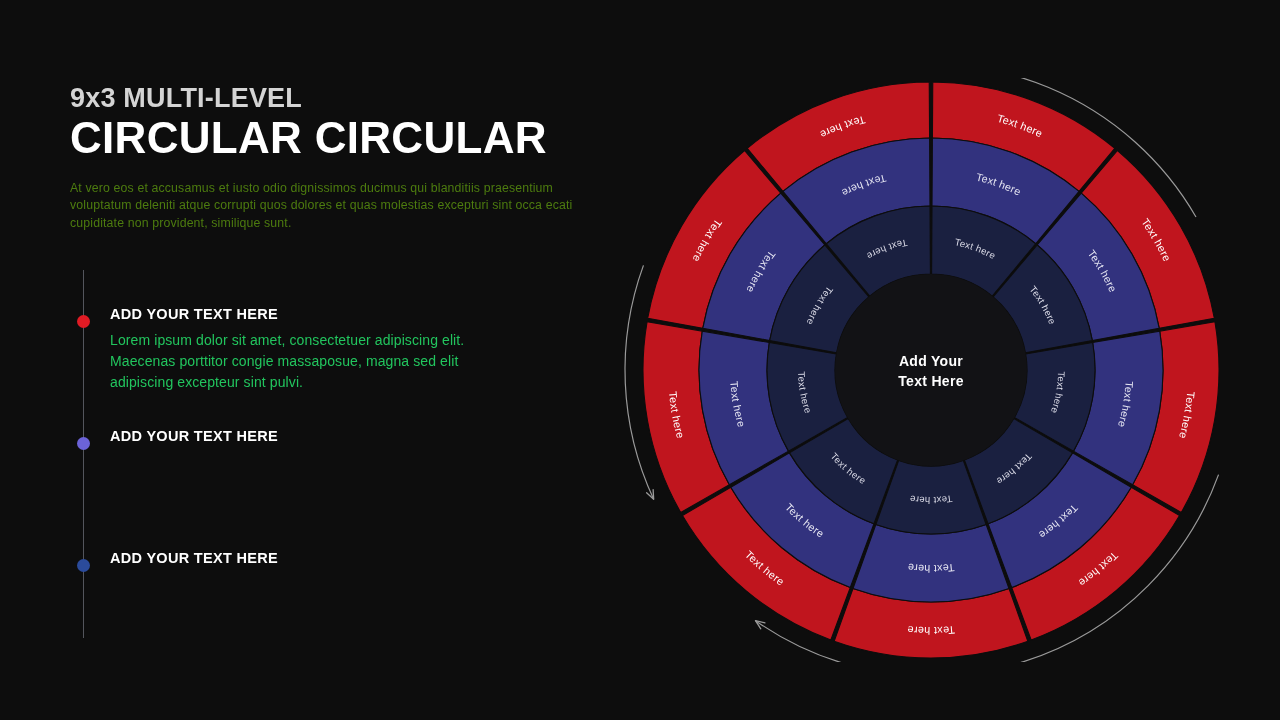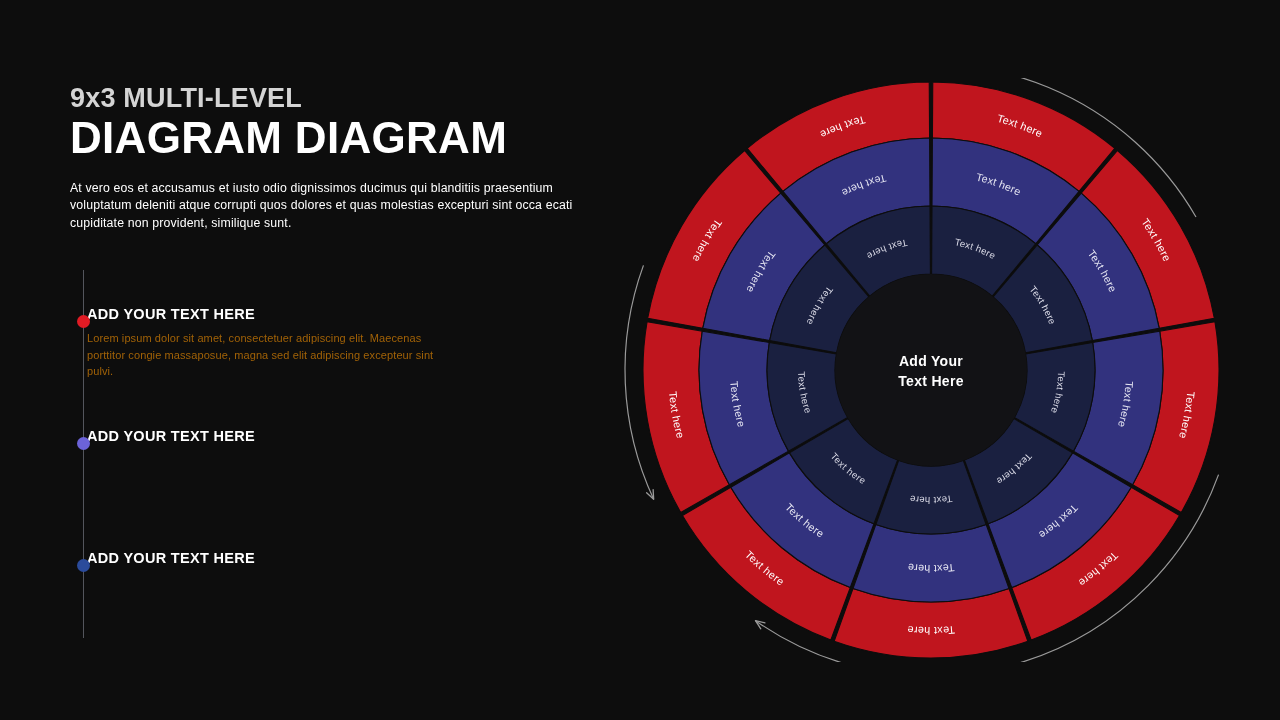--- a/index.html
+++ b/index.html
@@ -34,21 +34,21 @@
     color: #ffffff;
     letter-spacing: .3px;
     line-height: 1.08;
     margin-top: 2px;
   }
   .lede {
     margin-top: 18px;
     width: 530px;
     font-size: 12.3px;
     line-height: 1.43;
-    color: #ffffff;
+    color: #4d7c0f;
     letter-spacing: .15px;
   }
 
   
   .timeline {
     position: absolute;
     left: 70px; top: 270px;
     width: 540px; height: 370px;
   }
   .tl-axis {
@@ -60,34 +60,34 @@
   .tl-item { position: absolute; left: 0; width: 520px; }
   .tl-item.i0 { top: 36px; }
   .tl-item.i1 { top: 158px; }
   .tl-item.i2 { top: 280px; }
   .tl-dot {
     position: absolute;
     left: 7px; top: 9px;
     width: 13px; height: 13px;
     border-radius: 50%;
   }
-  .tl-body { margin-left: 17px; }
+  .tl-body { margin-left: 40px; }
   .tl-title {
     font-size: 14.5px;
     font-weight: bold;
     color: #ffffff;
     letter-spacing: .3px;
     line-height: 1.2;
   }
   .tl-text {
     margin-top: 7px;
     width: 360px;
-    font-size: 11px;
+    font-size: 14px;
     line-height: 1.5;
-    color: #a16207;
+    color: #22c55e;
     letter-spacing: .1px;
   }
 
   
   .wheel {
     position: absolute;
     left: 620px; top: 78px;
     width: 622px; height: 584px;
   }
   .wheel svg { display: block; width: 622px; height: 584px; }
@@ -110,21 +110,21 @@
     letter-spacing: .3px;
   }
 </style>
 </head>
 <body>
 
 <div class="slide">
 
   <div class="left-col">
     <div class="eyebrow">9x3 MULTI-LEVEL</div>
-    <div class="headline">DIAGRAM DIAGRAM</div>
+    <div class="headline">CIRCULAR CIRCULAR</div>
     <div class="lede">At vero eos et accusamus et iusto odio dignissimos ducimus qui blanditiis praesentium voluptatum deleniti atque corrupti quos dolores et quas molestias excepturi sint occa ecati cupiditate non provident, similique sunt.</div>
   </div>
 
   <div class="timeline">
     <div class="tl-axis"></div>
 
     <div class="tl-item i0">
       <span class="tl-dot" id="dot0" style="background: rgb(224, 27, 36);"></span>
       <div class="tl-body">
         <div class="tl-title">ADD YOUR TEXT HERE</div>

